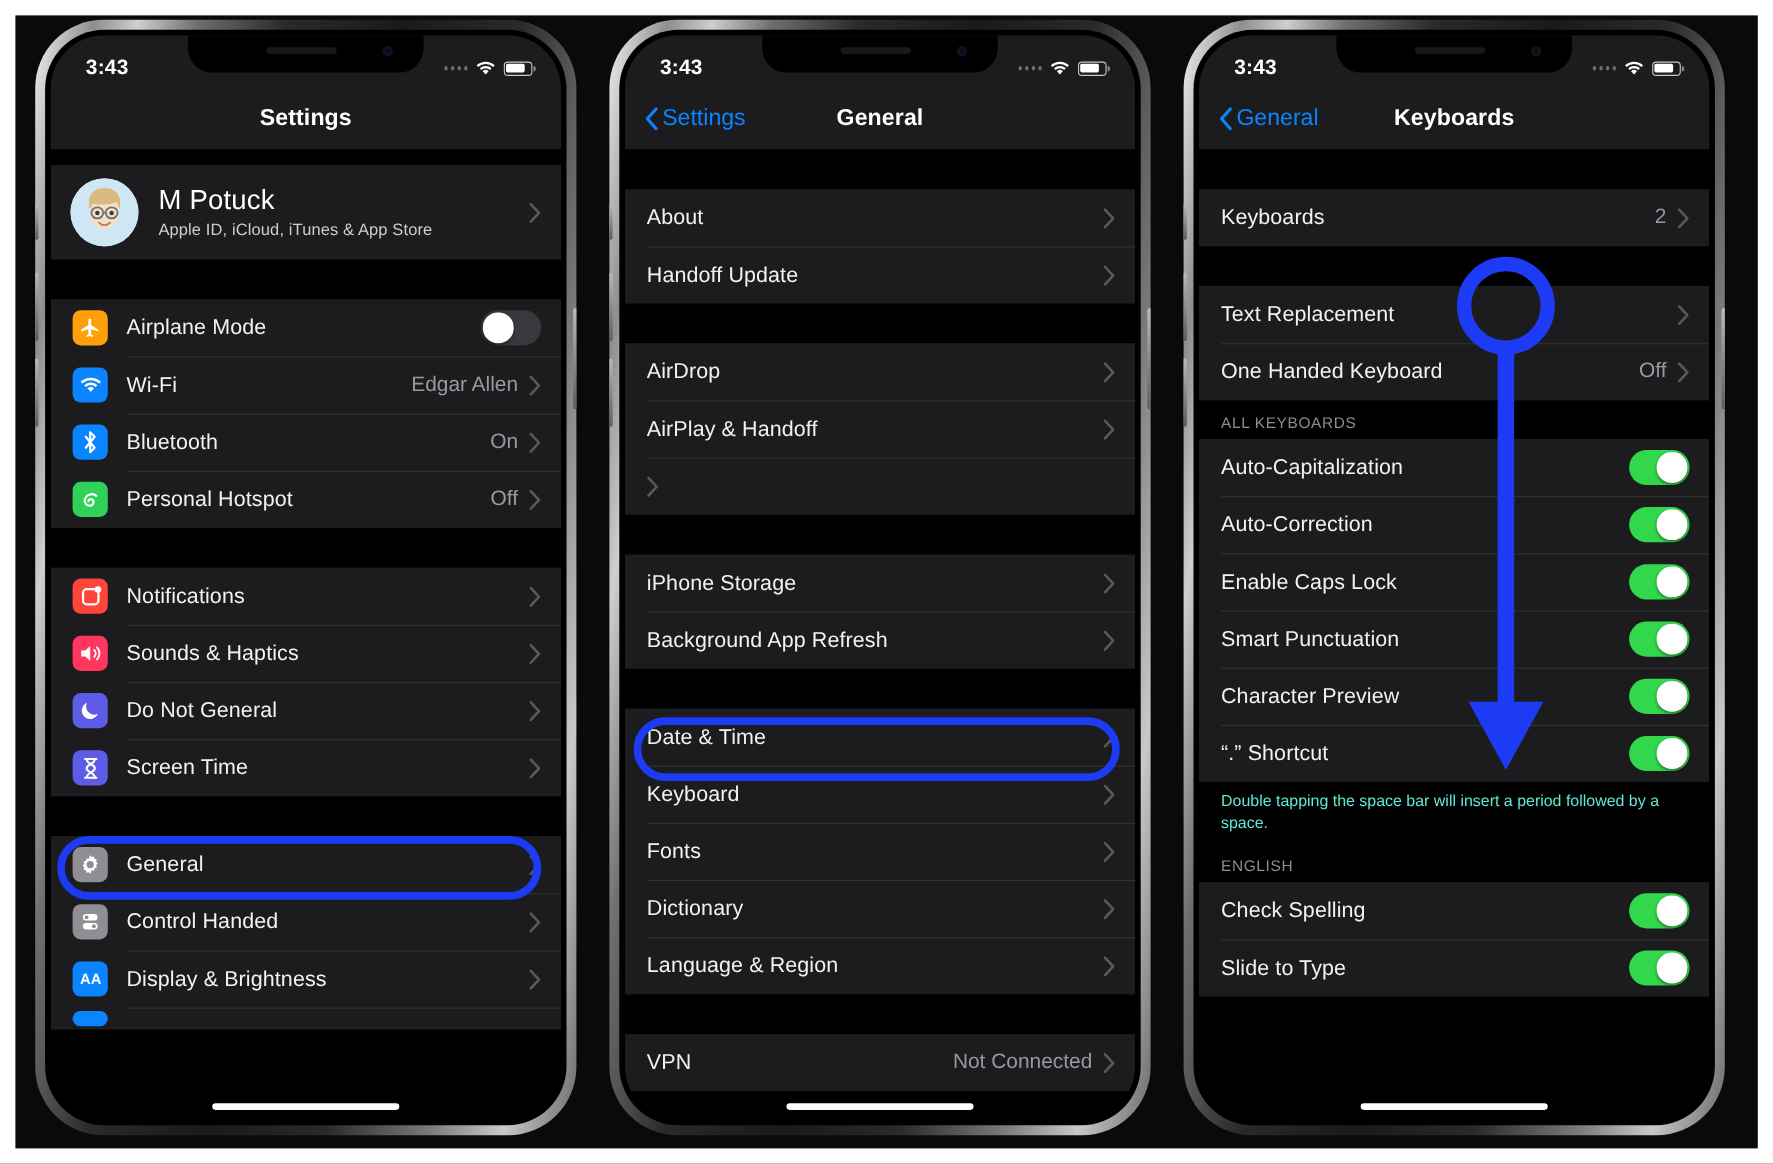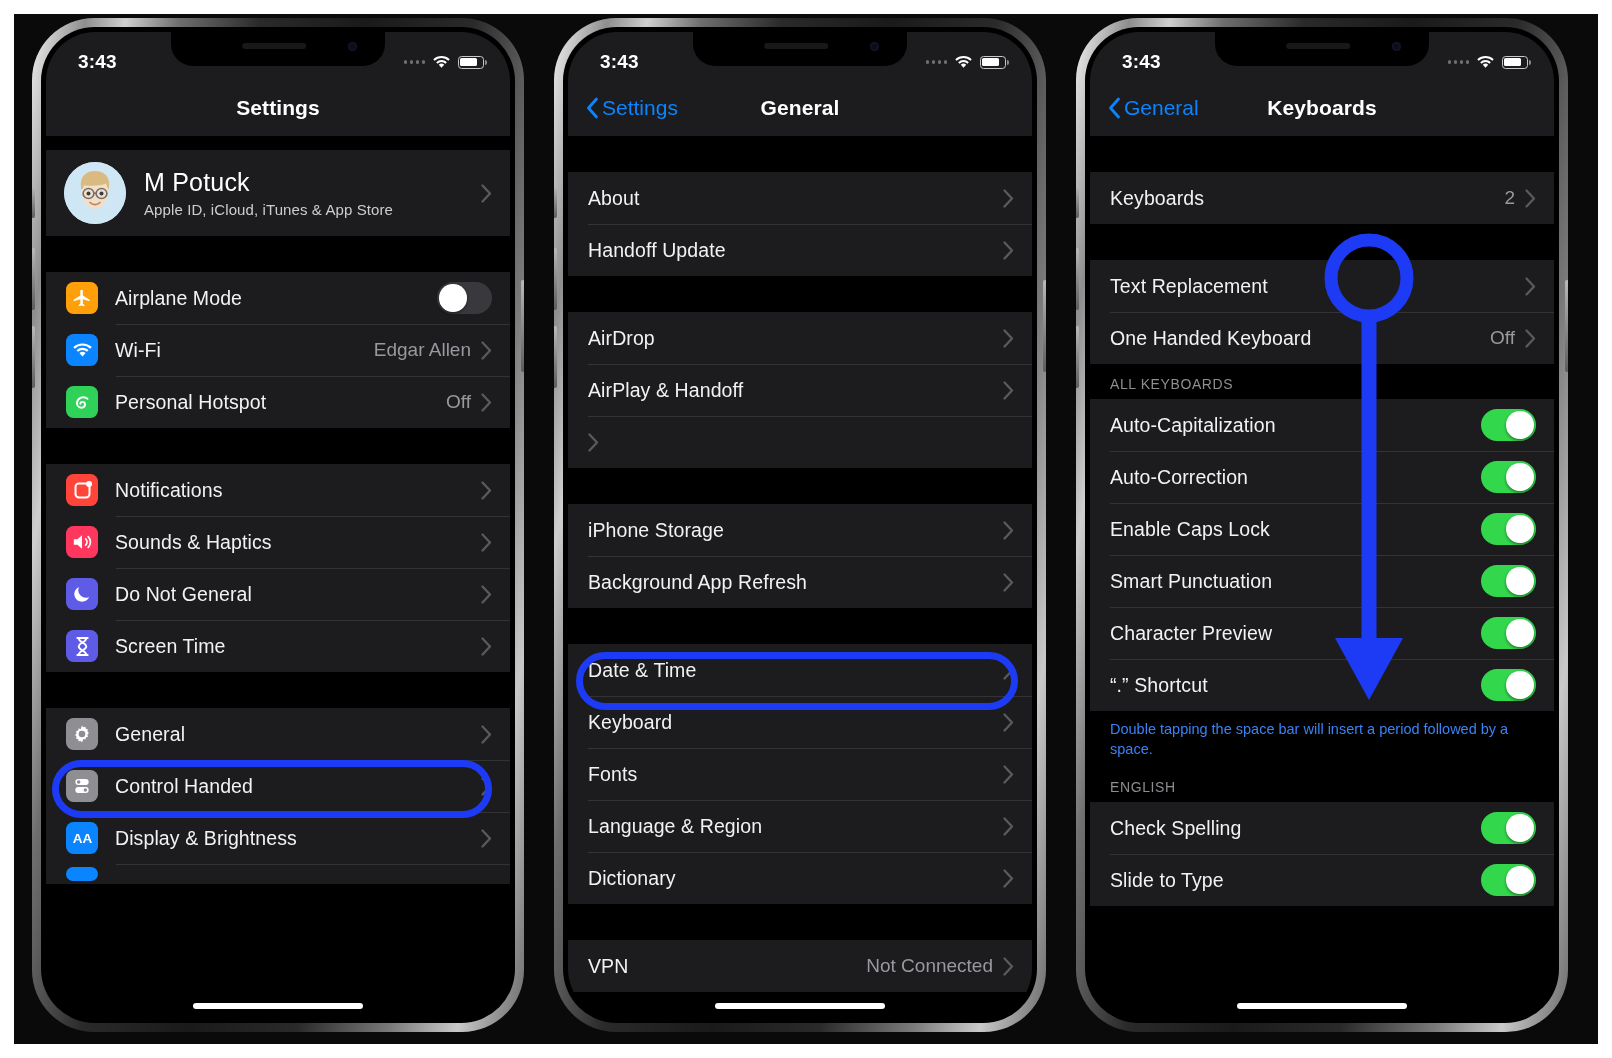--- a/index.html
+++ b/index.html
@@ -186,21 +186,21 @@
   .toggle.on .knob { right: 2.3px; }
   .toggle.off { background: #39393d; }
   .toggle.off .knob { left: 2.3px; }
 
   
   .sec-head {
     color: #8d8d92; font-size: 14px; letter-spacing: .6px;
     padding: 12px 0 7px 20px; text-transform: uppercase;
   }
   .sec-foot {
-    color: #3b82f6; font-size: 14.5px; line-height: 1.35;
+    color: #5eead4; font-size: 14.5px; line-height: 1.35;
     padding: 9px 24px 0 20px;
   }
 
   
   .avatar-row { min-height: 86px; padding: 0 18px 0 18px; }
   .avatar {
     width: 62px; height: 62px; border-radius: 50%;
     margin-right: 18px; flex: none;
     background: #cfe7f5;
     display: flex; align-items: center; justify-content: center;
@@ -332,20 +332,34 @@
               </span>
               <span class="row-label">Wi-Fi</span>
               <span class="row-value">Edgar Allen</span>
               <span class="chev">
                   <svg width="11" height="19" viewBox="0 0 11 19">
                     <path d="M1.5 1.5 9 9.5 1.5 17.5" stroke="#5a5a5e" stroke-width="2.3" fill="none" stroke-linecap="round" stroke-linejoin="round"></path>
                   </svg>
                 </span>
             </div>
 
+            <div class="row with-icon">
+              <span class="appicon" style="background:#0a84ff">
+                <svg width="14" height="22" viewBox="0 0 14 22">
+                    <path d="M3 6l8 10-4 4V2l4 4-8 10" stroke="#fff" stroke-width="2" fill="none" stroke-linejoin="round" stroke-linecap="round"></path>
+                  </svg>
+              </span>
+              <span class="row-label">Bluetooth</span>
+              <span class="row-value">On</span>
+              <span class="chev">
+                  <svg width="11" height="19" viewBox="0 0 11 19">
+                    <path d="M1.5 1.5 9 9.5 1.5 17.5" stroke="#5a5a5e" stroke-width="2.3" fill="none" stroke-linecap="round" stroke-linejoin="round"></path>
+                  </svg>
+                </span>
+            </div>
 
 
             <div class="row with-icon">
               <span class="appicon" style="background:#30d158">
                 <svg width="22" height="22" viewBox="0 0 24 24">
                     <path d="M18 8.5A7 7 0 0 0 6.5 13c0 3 2.4 5.2 5 5.2 2.2 0 3.8-1.5 3.8-3.4 0-1.7-1.2-2.9-2.8-2.9-1.3 0-2.3.9-2.3 2" stroke="#fff" stroke-width="2.1" fill="none" stroke-linecap="round"></path>
                   </svg>
               </span>
               <span class="row-label">Personal Hotspot</span>
               <span class="row-value">Off</span>
@@ -614,29 +628,29 @@
             </div>
             <div class="row">
               <span class="row-label">Fonts</span>
               <span class="chev">
                   <svg width="11" height="19" viewBox="0 0 11 19">
                     <path d="M1.5 1.5 9 9.5 1.5 17.5" stroke="#5a5a5e" stroke-width="2.3" fill="none" stroke-linecap="round" stroke-linejoin="round"></path>
                   </svg>
                 </span>
             </div>
             <div class="row">
+              <span class="row-label">Dictionary</span>
+              <span class="chev">
+                  <svg width="11" height="19" viewBox="0 0 11 19">
+                    <path d="M1.5 1.5 9 9.5 1.5 17.5" stroke="#5a5a5e" stroke-width="2.3" fill="none" stroke-linecap="round" stroke-linejoin="round"></path>
+                  </svg>
+                </span>
+            </div>
+            <div class="row">
               <span class="row-label">Language &amp; Region</span>
-              <span class="chev">
-                  <svg width="11" height="19" viewBox="0 0 11 19">
-                    <path d="M1.5 1.5 9 9.5 1.5 17.5" stroke="#5a5a5e" stroke-width="2.3" fill="none" stroke-linecap="round" stroke-linejoin="round"></path>
-                  </svg>
-                </span>
-            </div>
-            <div class="row">
-              <span class="row-label">Dictionary</span>
               <span class="chev">
                   <svg width="11" height="19" viewBox="0 0 11 19">
                     <path d="M1.5 1.5 9 9.5 1.5 17.5" stroke="#5a5a5e" stroke-width="2.3" fill="none" stroke-linecap="round" stroke-linejoin="round"></path>
                   </svg>
                 </span>
             </div>
           </div>
 
           <div class="gap"></div>
 

